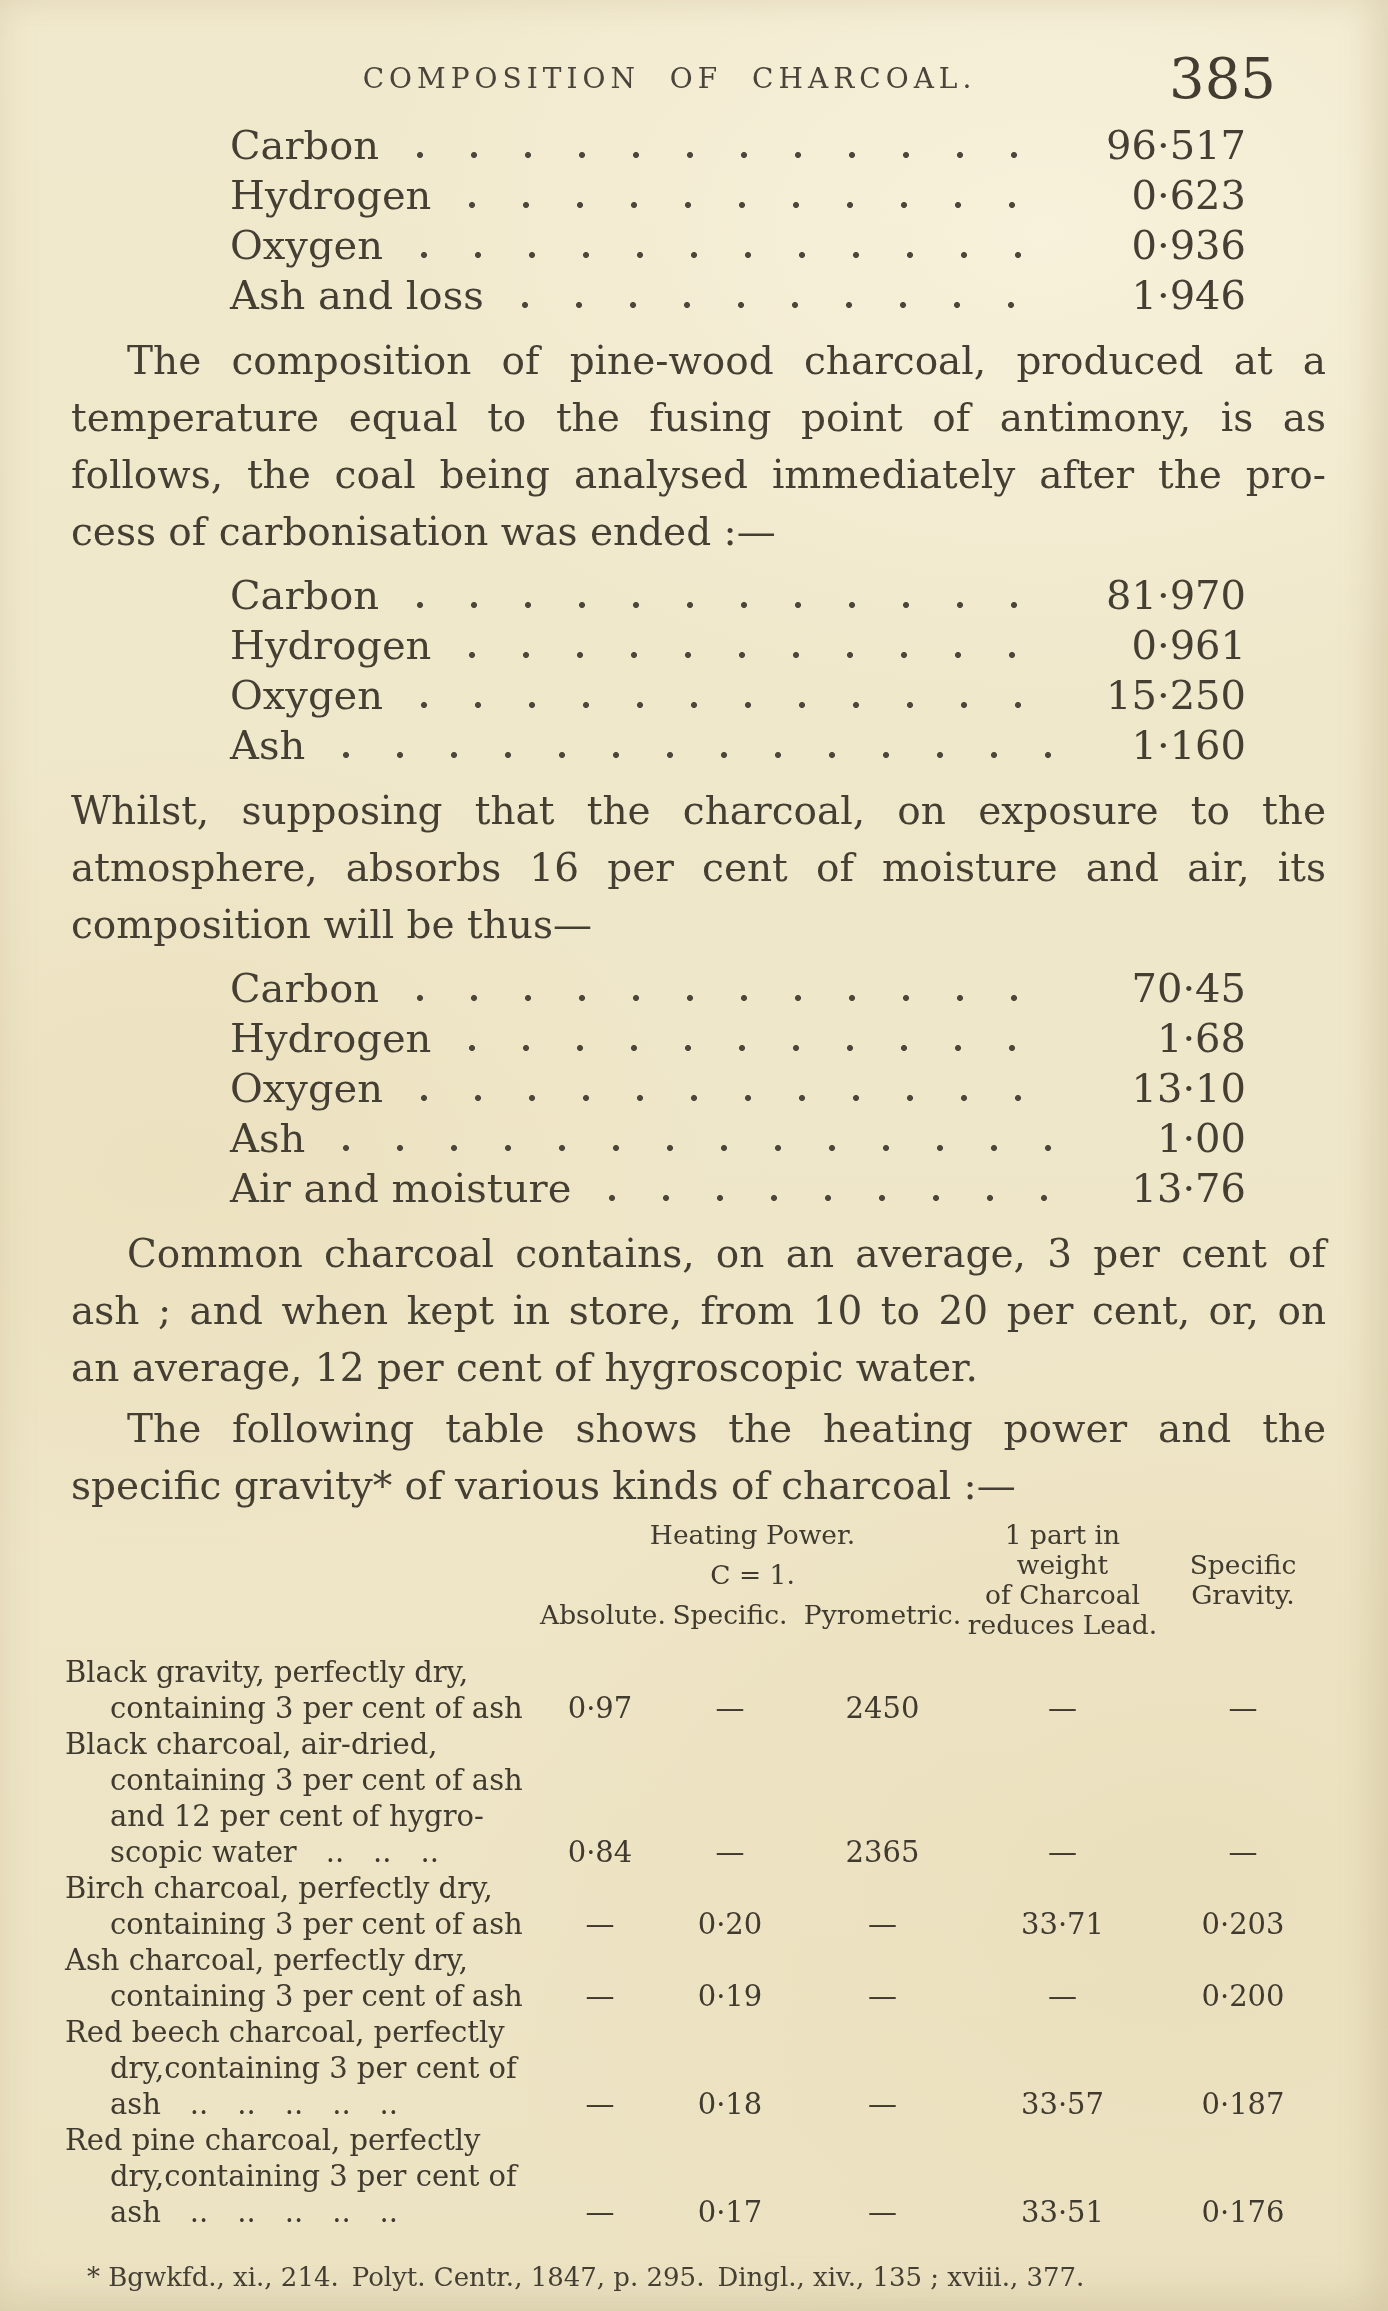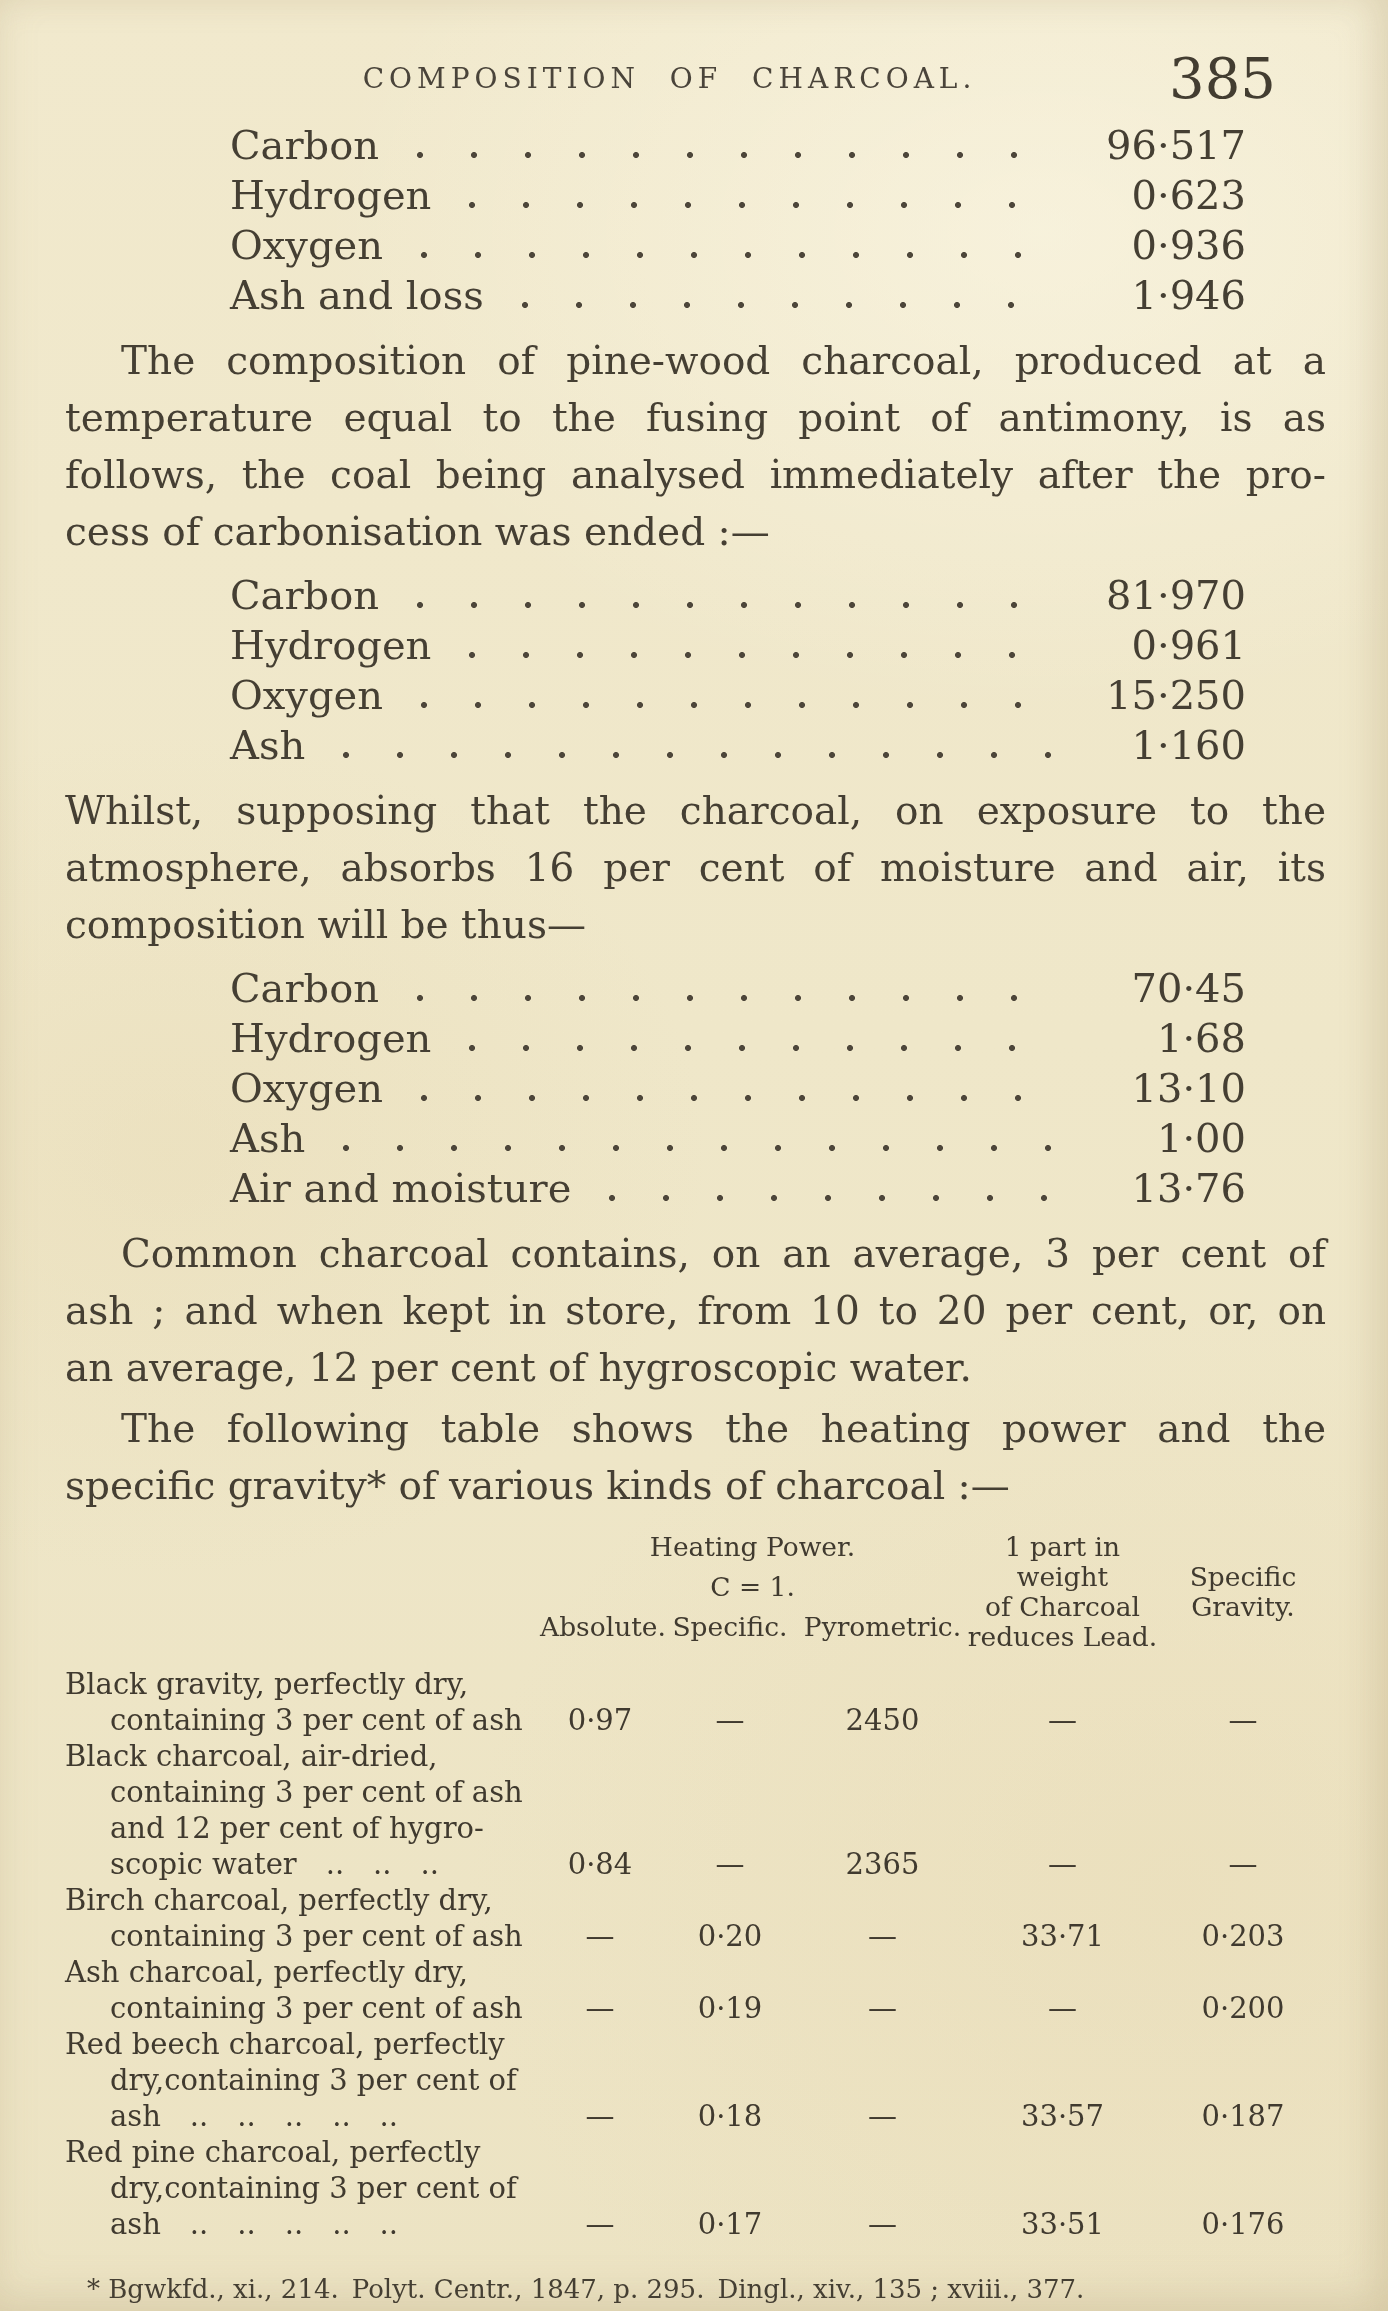--- a/index.html
+++ b/index.html
@@ -21,25 +21,25 @@
   
   .dlist{margin:10px 80px 12px 165px;font-size:40px;line-height:50px;}
   .dlist-row{display:flex;align-items:baseline;}
   .dlabel{white-space:nowrap;}
   .leader{flex:1;align-self:flex-end;height:12px;margin:0 16px 9px 14px;
     background-image:radial-gradient(circle,#4d463a 2.6px,transparent 3.4px);
     background-size:54px 10px;background-repeat:repeat-x;background-position:0 center;}
   .dvalue{min-width:175px;text-align:right;white-space:nowrap;}
   
   .body-para{margin:4px 0;font-size:39px;line-height:57px;color:#453f33;}
-  .pline{text-align:justify;text-align-last:justify;white-space:normal;}
+  .pline{text-align:justify;text-align-last:justify;white-space:normal;margin-left:6px;}
   .pline.first{text-indent:56px;}
   .pline.last{text-align-last:left;}
   
-  .tbl{margin-top:18px;color:#403a2f;}
+  .tbl{margin-top:6px;color:#403a2f;}
   .tgrid{display:grid;grid-template-columns:475px 120px 140px 165px 195px 166px;}
   .thead{font-size:26.5px;line-height:30px;margin-bottom:14px;}
   .th-center{text-align:center;}
   .h-hp{grid-column:2/5;grid-row:1;}
   .h-c1{grid-column:2/5;grid-row:2;}
   .h-abs{grid-column:2;grid-row:3;}
   .h-spec{grid-column:3;grid-row:3;}
   .h-pyro{grid-column:4;grid-row:3;}
   .h-weight{grid-column:5;grid-row:1/4;text-align:center;}
   .h-grav{grid-column:6;grid-row:1/4;align-self:center;text-align:center;}

